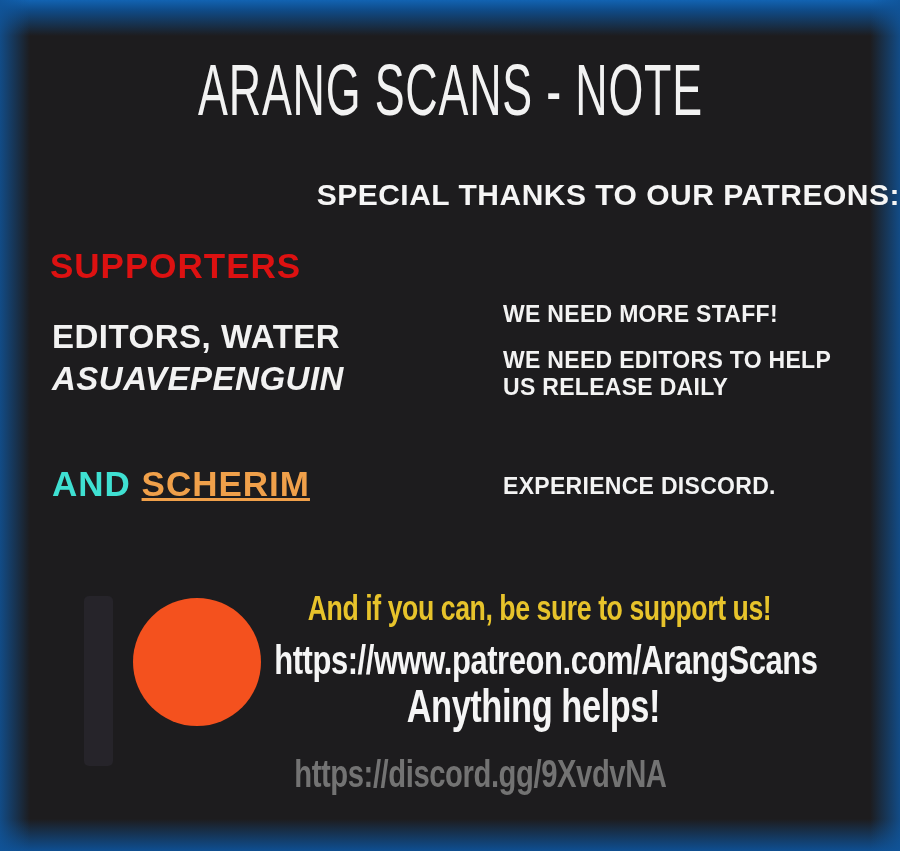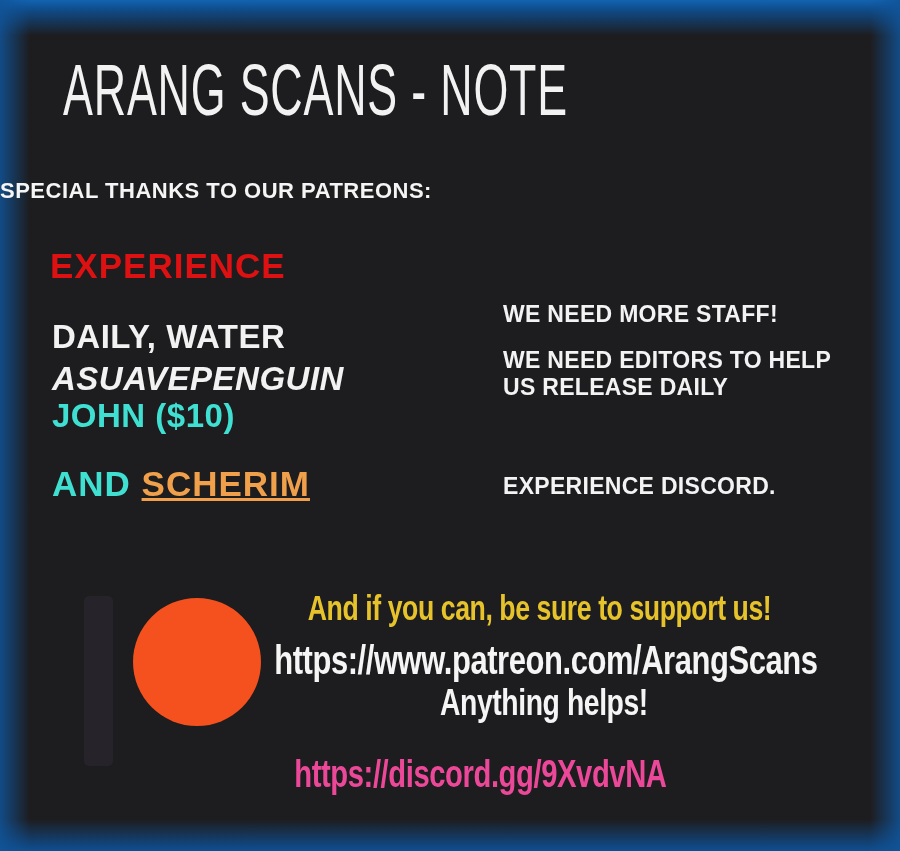--- a/index.html
+++ b/index.html
@@ -14,27 +14,27 @@
                  background:linear-gradient(180deg,#1263b2 0%,#0f4b88 28%,rgba(15,75,136,0) 100%); }
   .glow-bottom { bottom:0; left:0; right:0; height:32px;
                  background:linear-gradient(0deg,#0e4f92 0%,rgba(14,79,146,0) 100%); }
   .glow-left   { top:0; bottom:0; left:0; width:30px;
                  background:linear-gradient(90deg,rgba(16,84,153,0.85) 0%,rgba(16,84,153,0) 100%); }
   .glow-right  { top:0; bottom:0; right:0; width:30px;
                  background:linear-gradient(270deg,rgba(16,84,153,0.85) 0%,rgba(16,84,153,0) 100%); }
 
   .t { position:absolute; white-space:nowrap; }
 
-  .title { top:48px; left:0; width:100%; text-align:left; color:#f2f2f2;
+  .title { top:48px; left:0; width:100%; text-align:center; color:#f2f2f2;
            font-size:56px; font-weight:400; }
   .title .stretch { display:inline-block; transform:scale(0.80,1.28); transform-origin:center top;
                     letter-spacing:1px; white-space:nowrap; }
 
-  .subtitle { top:178px; left:0; width:100%; text-align:left; color:#f5f5f5;
-              font-size:22px; font-weight:700; letter-spacing:0.5px; }
+  .subtitle { top:178px; left:0; width:100%; text-align:right; color:#f5f5f5;
+              font-size:30px; font-weight:700; letter-spacing:0.5px; }
 
   .supporters-heading { top:246px; left:50px; font-size:35px; font-weight:700;
                         color:#dd1111; letter-spacing:1px; }
 
   .name { left:52px; color:#f2f2f2; font-size:33px; font-weight:700; letter-spacing:0.5px; }
   .name-1 { top:318px; }
   .name-2 { top:360px;font-style:italic; }
   .name-3 { top:397px; color:#3fe0d2; }
   .and-line { top:464px; left:52px; font-size:35px; font-weight:700; letter-spacing:1px; }
   .and-word { color:#3fe0d2;text-align:right; }
@@ -51,44 +51,43 @@
   .patreon-bar { position:absolute; left:84px; top:596px; width:29px; height:170px;
                  background:#26242a; border-radius:5px; }
   .patreon-circle { position:absolute; left:133px; top:598px; width:128px; height:128px;
                     border-radius:50%; background:#f4511e; }
 
   .hand { font-weight:700; }
   .hand .stretch { display:inline-block; transform:scale(0.86,1.14); transform-origin:center top;
                    letter-spacing:-0.5px; white-space:nowrap; }
   .cta { top:588px; left:230px; width:620px; text-align:center; color:#e7c32b; font-size:31px; }
   .patreon-url { top:636px; left:230px; width:620px; text-align:center; color:#f5f5f5; font-size:36px; }
-  .anything { top:681px; left:234px; width:620px; text-align:center; color:#f5f5f5; font-size:33px; }
-  .discord-url { top:752px; left:170px; width:620px; text-align:center; color:#ec4899; font-size:34px; }
+  .anything { top:681px; left:223px; width:620px; text-align:center; color:#f5f5f5; font-size:40px; }
+  .discord-url { top:752px; left:170px; width:620px; text-align:center; color:#737373; font-size:34px; }
 </style>
 </head>
 <body>
 
 <div class="page">
 
   <div class="glow glow-top"></div>
   <div class="glow glow-bottom"></div>
   <div class="glow glow-left"></div>
   <div class="glow glow-right"></div>
 
   <div class="t title">
     <span class="stretch">ARANG SCANS - NOTE</span>
   </div>
 
   <div class="t subtitle">SPECIAL THANKS TO OUR PATREONS:</div>
 
-  <div class="t supporters-heading">EXPERIENCE</div>
+  <div class="t supporters-heading">SUPPORTERS</div>
 
-  <div class="t name name-1">DAILY, WATER</div>
+  <div class="t name name-1">EDITORS, WATER</div>
   <div class="t name name-2">ASUAVEPENGUIN</div>
-  <div class="t name name-3">JOHN ($10)</div>
 
   <div class="t and-line">
     <span class="and-word">AND</span>
     <span class="last-name">SCHERIM</span>
   </div>
 
   <div class="t recruit recruit-1">WE NEED MORE STAFF!</div>
   <div class="t recruit recruit-2">WE NEED EDITORS TO HELP US RELEASE DAILY</div>
   <div class="t recruit recruit-4">EXPERIENCE DISCORD.</div>
 

